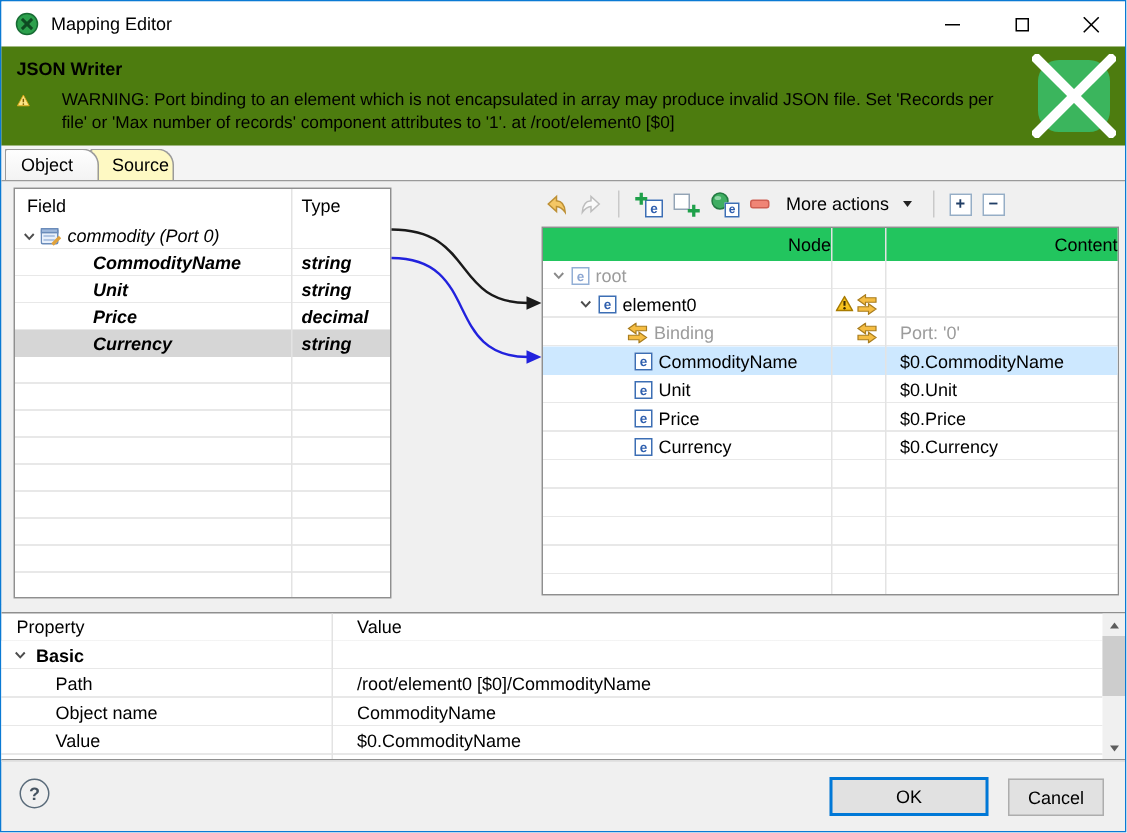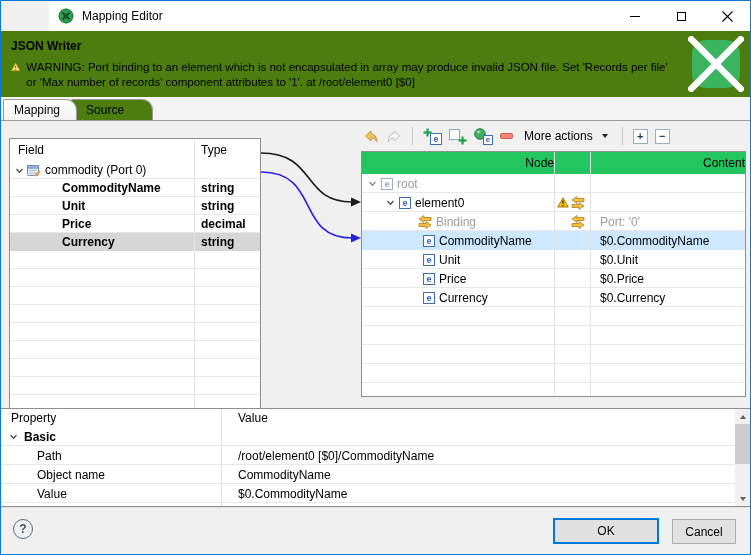--- a/index.html
+++ b/index.html
@@ -1,50 +1,50 @@
 <!DOCTYPE html>
 <html><head>
 <meta charset="utf-8">
 <style>
   * { box-sizing: border-box; margin: 0; padding: 0; }
   html,body { width:751px; height:555px; }
   body { font-family:"Liberation Sans", sans-serif; font-size:12px; color:#000; background:#fff; }
   .window { width:751px; height:555px; border:1px solid #0a7ad4; display:flex; flex-direction:column; background:#f0f0f0; }
 
   
-  .titlebar { height:30px; background:#fff; display:flex; align-items:center; flex:none;margin-left:48px; }
+  .titlebar { height:30px; background:#fff; display:flex; align-items:center; flex:none; }
   .app-icon { margin-left:9px; width:16px; height:16px; flex:none; }
   .title-text { margin-left:8px; font-size:12px; }
   .win-controls { margin-left:auto; display:flex; height:30px; }
   .win-btn { width:46px; height:30px; display:flex; align-items:center; justify-content:center; }
   .glyph-min { width:10px; height:1px; background:#000; }
   .glyph-max { width:9px; height:9px; border:1px solid #000; }
 
   
   .header { height:66px; background:#4d7c0f; position:relative; flex:none; }
   .dlg-title { position:absolute; left:10px; top:8px; font-weight:bold; font-size:12px; }
-  .warn-row { position:absolute; left:10px; top:29px; width:660px; display:flex; gap:6px; }
+  .warn-row { position:absolute; left:10px; top:29px; width:660px; display:flex; gap:21px; }
   .warn-text { font-size:11.5px; line-height:15px; }
   .logo { position:absolute; right:6px; top:5px; }
 
   
   .tabbar { height:24px; flex:none; display:flex; align-items:flex-end; padding-left:2px; background:#f4f4f4; border-bottom:1px solid #9a9a9a; }
   .tab { height:21px; display:flex; align-items:center; border:1px solid #9a9a9a; border-bottom:none; border-radius:2px 11px 0 0; }
   .tab.active { background:linear-gradient(#fefefe,#f3f3f3); padding:0 16px 0 10px; position:relative; z-index:2; }
-  .tab.inactive { background:#4d7c0f; margin-left:-6px; padding:0 28px 0 14px; z-index:1; }
+  .tab.inactive { background:#fef9c3; margin-left:-6px; padding:0 2px 0 14px; z-index:1; }
 
   
   .canvas { height:282px; position:relative; background:#f0f0f0; flex:none; }
 
-  .field-table { position:absolute; left:8px; top:4px; width:252px; height:274px; background:#fff; border:1px solid #8f8f8f;margin-top:13px; }
+  .field-table { position:absolute; left:8px; top:4px; width:252px; height:274px; background:#fff; border:1px solid #8f8f8f; }
   .ft-header { height:22px; display:grid; grid-template-columns:184px 1fr; align-items:center; background:#fff; }
   .ft-header span { padding-left:8px; }
   .ft-body { position:absolute; top:22px; left:0; right:0; bottom:0;
              background:repeating-linear-gradient(to bottom,#fff 0 17px,#e8e8e8 17px 18px); }
-  .ft-row { height:18px; display:grid; grid-template-columns:184px 1fr; align-items:center; }
+  .ft-row { height:18px; display:grid; grid-template-columns:184px 1fr; align-items:center;font-style:italic; }
   .ft-field { display:flex; align-items:center; height:100%; }
   .ft-type { padding-left:7px; font-weight:bold; }
   .ft-row.child .ft-field { padding-left:52px; font-weight:bold; }
   .ft-row.sel { background:#d6d6d6; }
   .vline { position:absolute; top:0; bottom:0; width:1px; background:#e3e3e3; }
 
   .toolbar { position:absolute; left:362px; top:2px; height:26px; display:flex; align-items:center; gap:7px; }
   .tb-sep { width:1px; height:18px; background:#c9c9c9; margin:0 3px; }
   .tb-btn { display:flex; align-items:center; justify-content:center; }
   .more-actions { display:flex; align-items:center; gap:9px; padding:2px 4px; }
@@ -141,21 +141,21 @@
     </div>
     <svg class="logo" width="56" height="56" viewBox="0 0 56 56">
       <rect x="4" y="4" width="48" height="48" rx="14" fill="#3bb55d"></rect>
       <line x1="1" y1="1" x2="55" y2="55" stroke="#fff" stroke-width="6.5"></line>
       <line x1="55" y1="1" x2="1" y2="55" stroke="#fff" stroke-width="6.5"></line>
     </svg>
   </div>
 
   <div class="tabbar">
     <div class="tab active">
-        <span>Mapping</span>
+        <span>Object</span>
       </div>
     <div class="tab inactive">
         <span>Source</span>
       </div>
   </div>
 
   <div class="canvas">
 
     <div class="field-table">
       <div class="ft-header">

